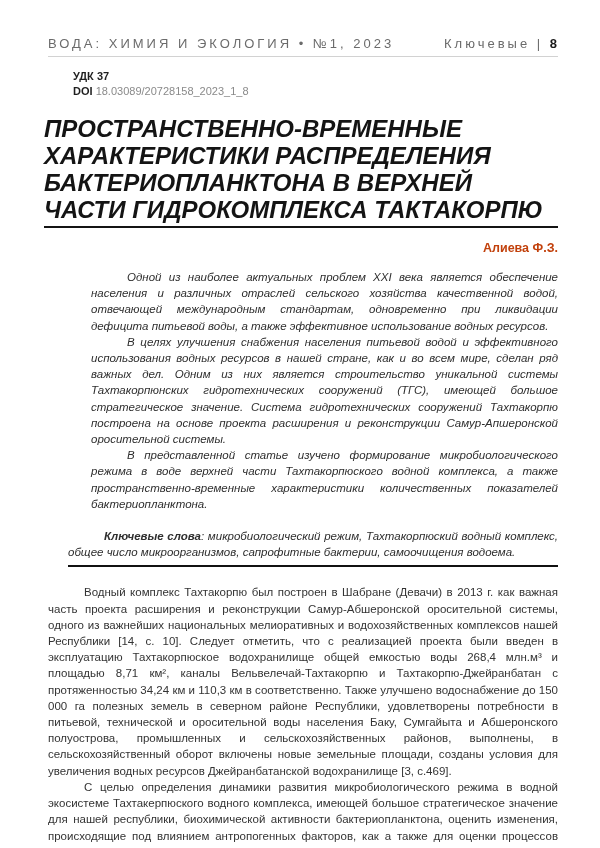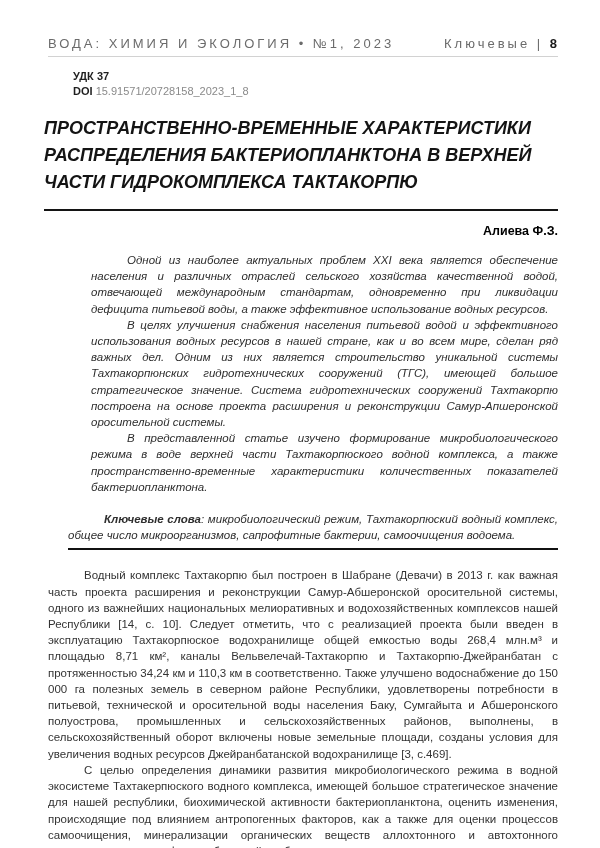--- a/index.html
+++ b/index.html
@@ -41,34 +41,34 @@
     margin: 12px 0 0 25px;
     font-size: 11px;
     line-height: 15px;
     color: #1f1f1f;
   }
   .meta .lbl { font-weight: bold; }
   .meta .doi-val { color: #8a8a8a; }
   
   .title {
     margin: 16px 0 0 -4px;
-    font-size: 18px;
+    font-size: 24px;
     line-height: 27px;
     font-weight: bold;
     font-style: italic;
     color: #141414;
     border-bottom: 2px solid #141414;
-    padding-bottom: 13px;
+    padding-bottom: 3px;
   }
   .author {
     margin-top: 13px;
     text-align: right;
     font-weight: bold;
     font-size: 12.5px;
-    color: #000000;
+    color: #c2410c;
   }
   
   .abstract {
     margin-top: 14px;
     font-style: italic;
     margin-left: 43px;
   }
   .abstract p, .bodytext p, .keywords {
     margin: 0;
     font-size: 11.5px;
@@ -96,21 +96,21 @@
 
 <div class="page">
 
   <div class="runhead">
     <span>ВОДА: ХИМИЯ И ЭКОЛОГИЯ • №1, 2023</span>
     <span><span>Ключевые |</span>&nbsp;<span class="pgnum-strong">8</span></span>
   </div>
 
   <div class="meta">
     <div class="lbl">УДК 37</div>
-    <div><span class="lbl">DOI</span>&nbsp;<span class="doi-val">15.91571/20728158_2023_1_8</span></div>
+    <div><span class="lbl">DOI</span>&nbsp;<span class="doi-val">18.03089/20728158_2023_1_8</span></div>
   </div>
 
   <h1 class="title">ПРОСТРАНСТВЕННО-ВРЕМЕННЫЕ ХАРАКТЕРИСТИКИ РАСПРЕДЕЛЕНИЯ БАКТЕРИОПЛАНКТОНА В ВЕРХНЕЙ ЧАСТИ ГИДРОКОМПЛЕКСА ТАКТАКОРПЮ</h1>
 
   <div class="author">Алиева Ф.З.</div>
 
   <div class="abstract">
     <p>Одной из наиболее актуальных проблем XXI века является обеспечение населения и различных отраслей сельского хозяйства качественной водой, отвечающей международным стандартам, одновременно при ликвидации дефицита питьевой воды, а также эффективное использование водных ресурсов.</p>
     <p>В целях улучшения снабжения населения питьевой водой и эффективного использования водных ресурсов в нашей стране, как и во всем мире, сделан ряд важных дел. Одним из них является строительство уникальной системы Тахтакорпюнских гидротехнических сооружений (ТГС), имеющей большое стратегическое значение. Система гидротехнических сооружений Тахтакорпю построена на основе проекта расширения и реконструкции Самур-Апшеронской оросительной системы.</p>
     <p>В представленной статье изучено формирование микробиологического режима в воде верхней части Тахтакорпюского водной комплекса, а также пространственно-временные характеристики количественных показателей бактериопланктона.</p>

